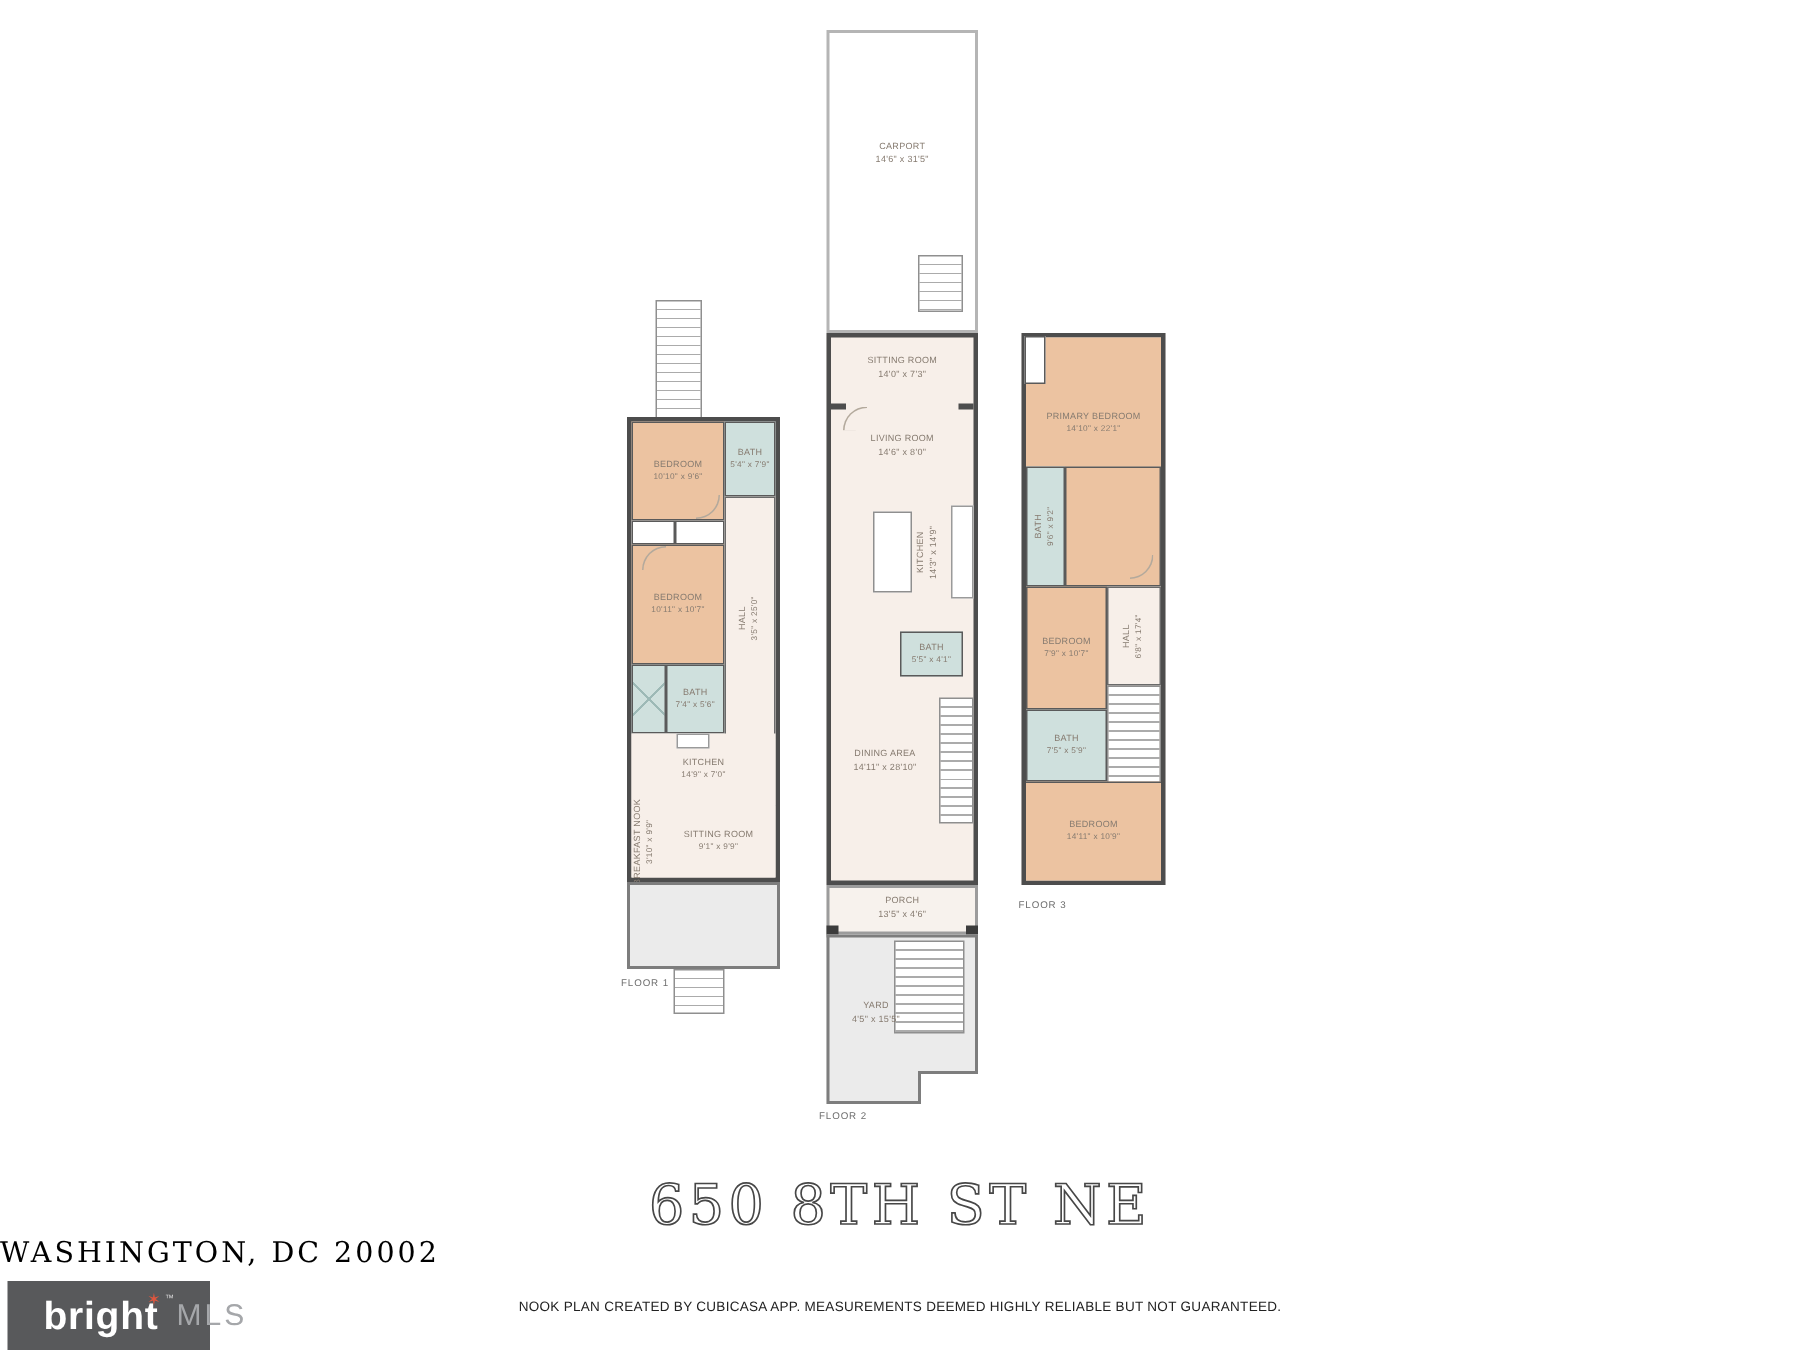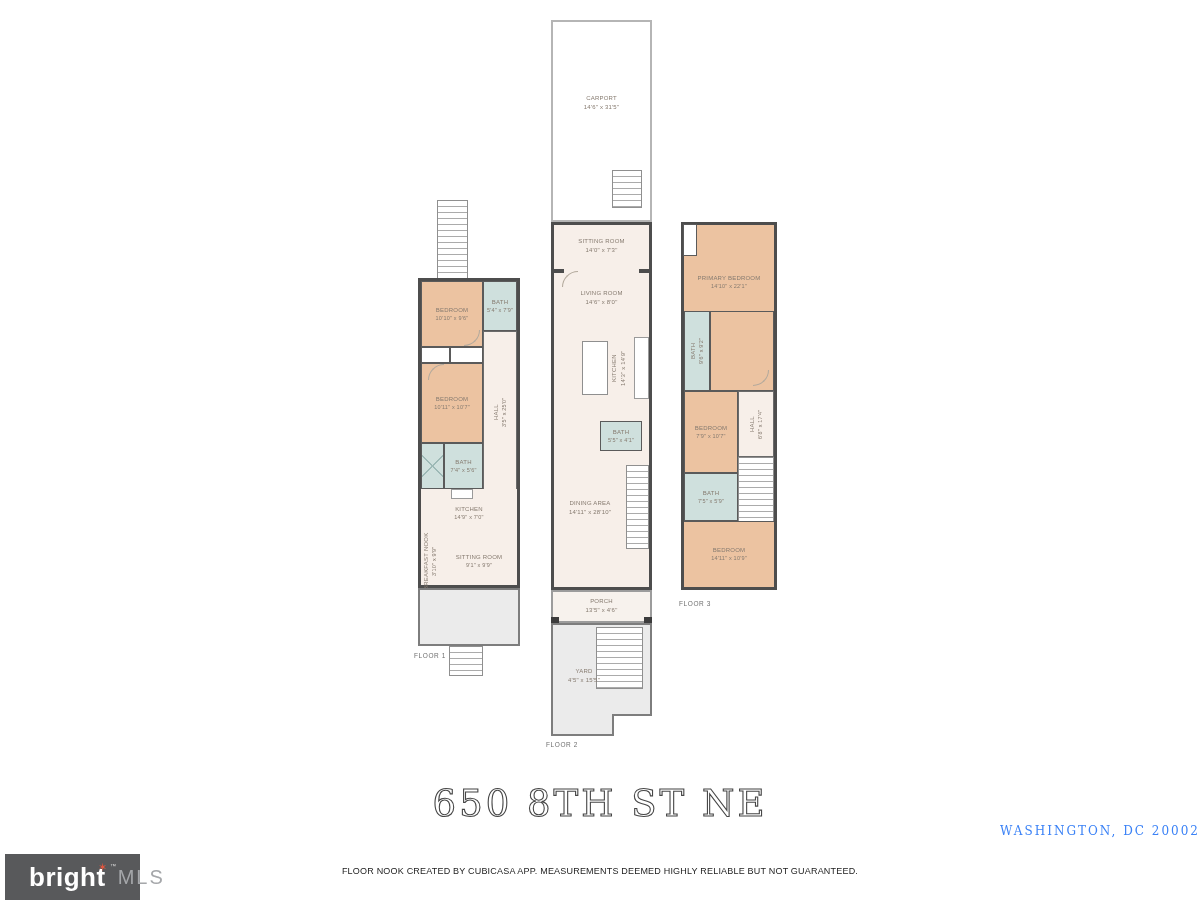--- a/index.html
+++ b/index.html
@@ -69,23 +69,23 @@
   
   .title {
     position:absolute; left:0; right:0; top:782; top:782px; text-align:center;
     font-family:"DejaVu Serif", serif; font-size:37px; letter-spacing:3px;
     color:#474747; font-weight:400;
   }
   @supports (-webkit-text-stroke: 1px #000) {
     .title { color:#ffffff; -webkit-text-stroke:1.1px #474747; }
   }
   .subtitle {
-    position:absolute; left:0; right:0; top:824px; text-align:right;
-    font-family:"DejaVu Serif", serif; font-size:12px; letter-spacing:2px;
-    color:#3b82f6;
+    position:absolute; left:0; right:0; top:824px; text-align:left;
+    font-family:"DejaVu Serif", serif; font-size:19px; letter-spacing:2px;
+    color:#000000;
   }
   .disclaimer {
     position:absolute; left:0; right:0; top:866px; text-align:center;
     font-size:9px; letter-spacing:.2px; color:#222222; font-weight:400;
   }
 
   
   .logo-box {
     position:absolute; left:5px; top:854px; width:135px; height:46px;
     background:#58595b; display:flex; align-items:center; padding:0 24px;
@@ -281,21 +281,21 @@
       <div class="rlabel">
         <span>BEDROOM</span>
         <span class="dims">14'11" x 10'9"</span>
       </div>
     </div>
   </div>
   <div class="floor-tag" style="left:655px; top:600px; width:80px;">FLOOR 3</div>
 
   <div class="title">650 8TH ST NE</div>
   <div class="subtitle">WASHINGTON, DC 20002</div>
-  <div class="disclaimer">FLOOR NOOK CREATED BY CUBICASA APP. MEASUREMENTS DEEMED HIGHLY RELIABLE BUT NOT GUARANTEED.</div>
+  <div class="disclaimer">NOOK PLAN CREATED BY CUBICASA APP. MEASUREMENTS DEEMED HIGHLY RELIABLE BUT NOT GUARANTEED.</div>
 
   <div class="logo-box">
     <span class="logo-brand">
       <span>bright</span>
       <span class="logo-star">✶</span>
       <span class="logo-tm">™</span>
     </span>
     <span class="logo-suffix">MLS</span>
   </div>
 

